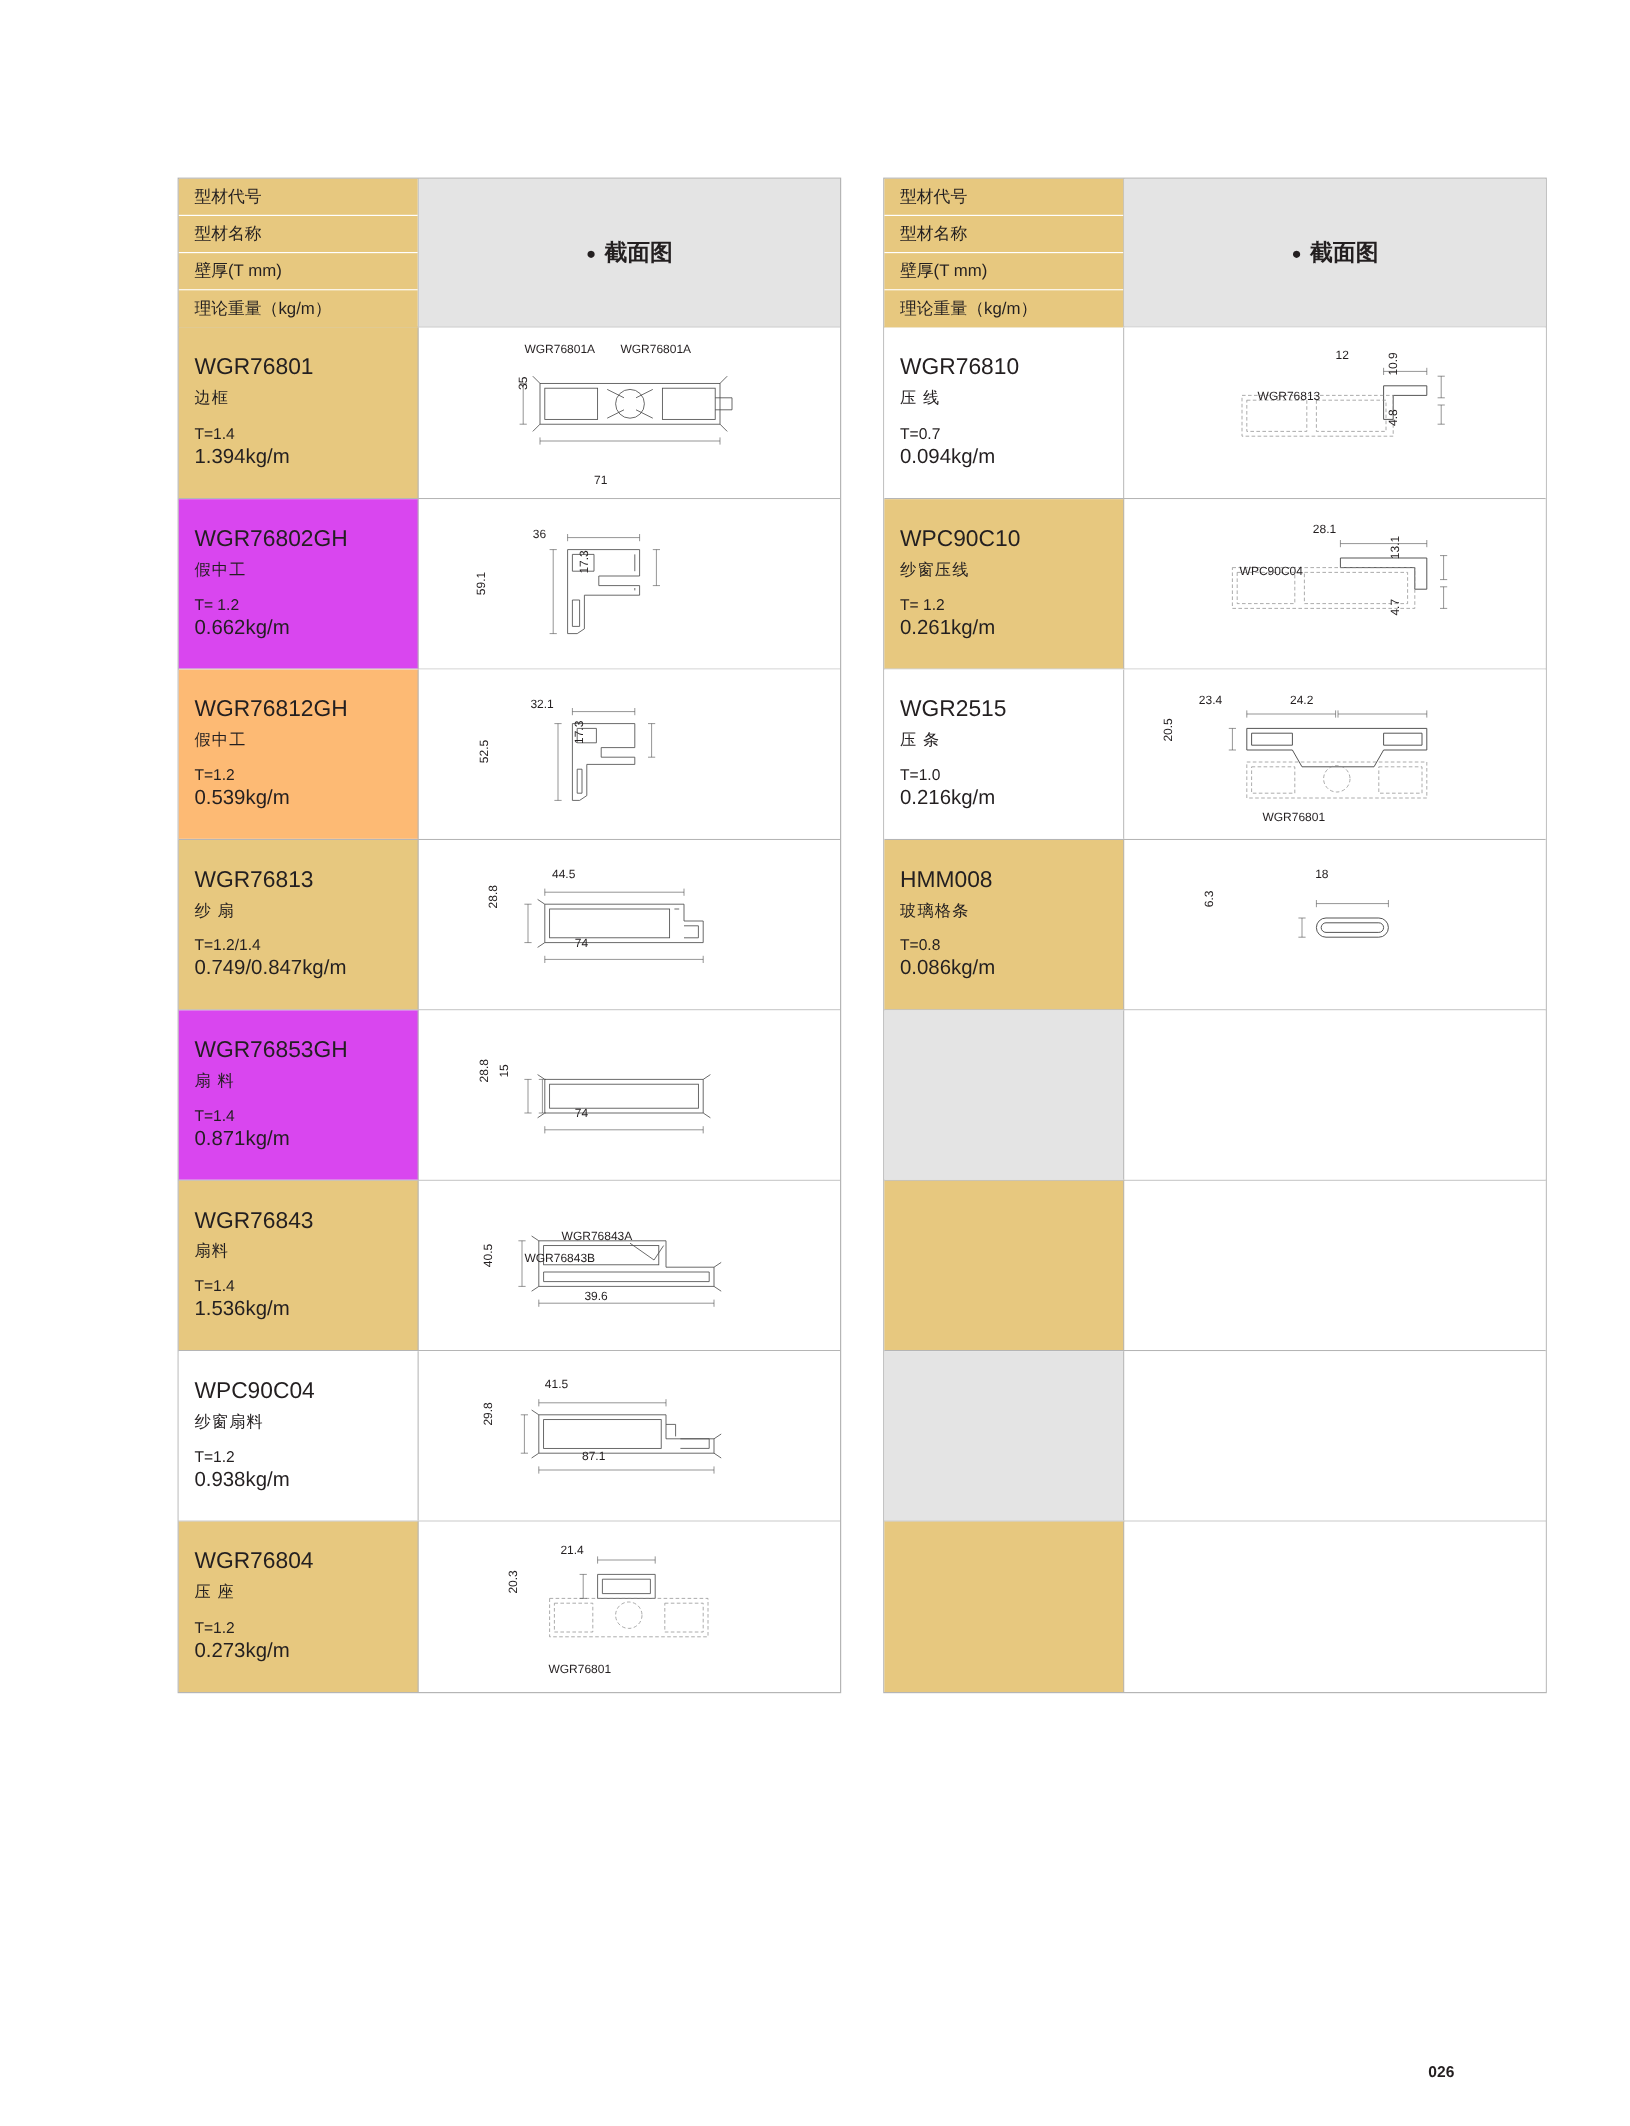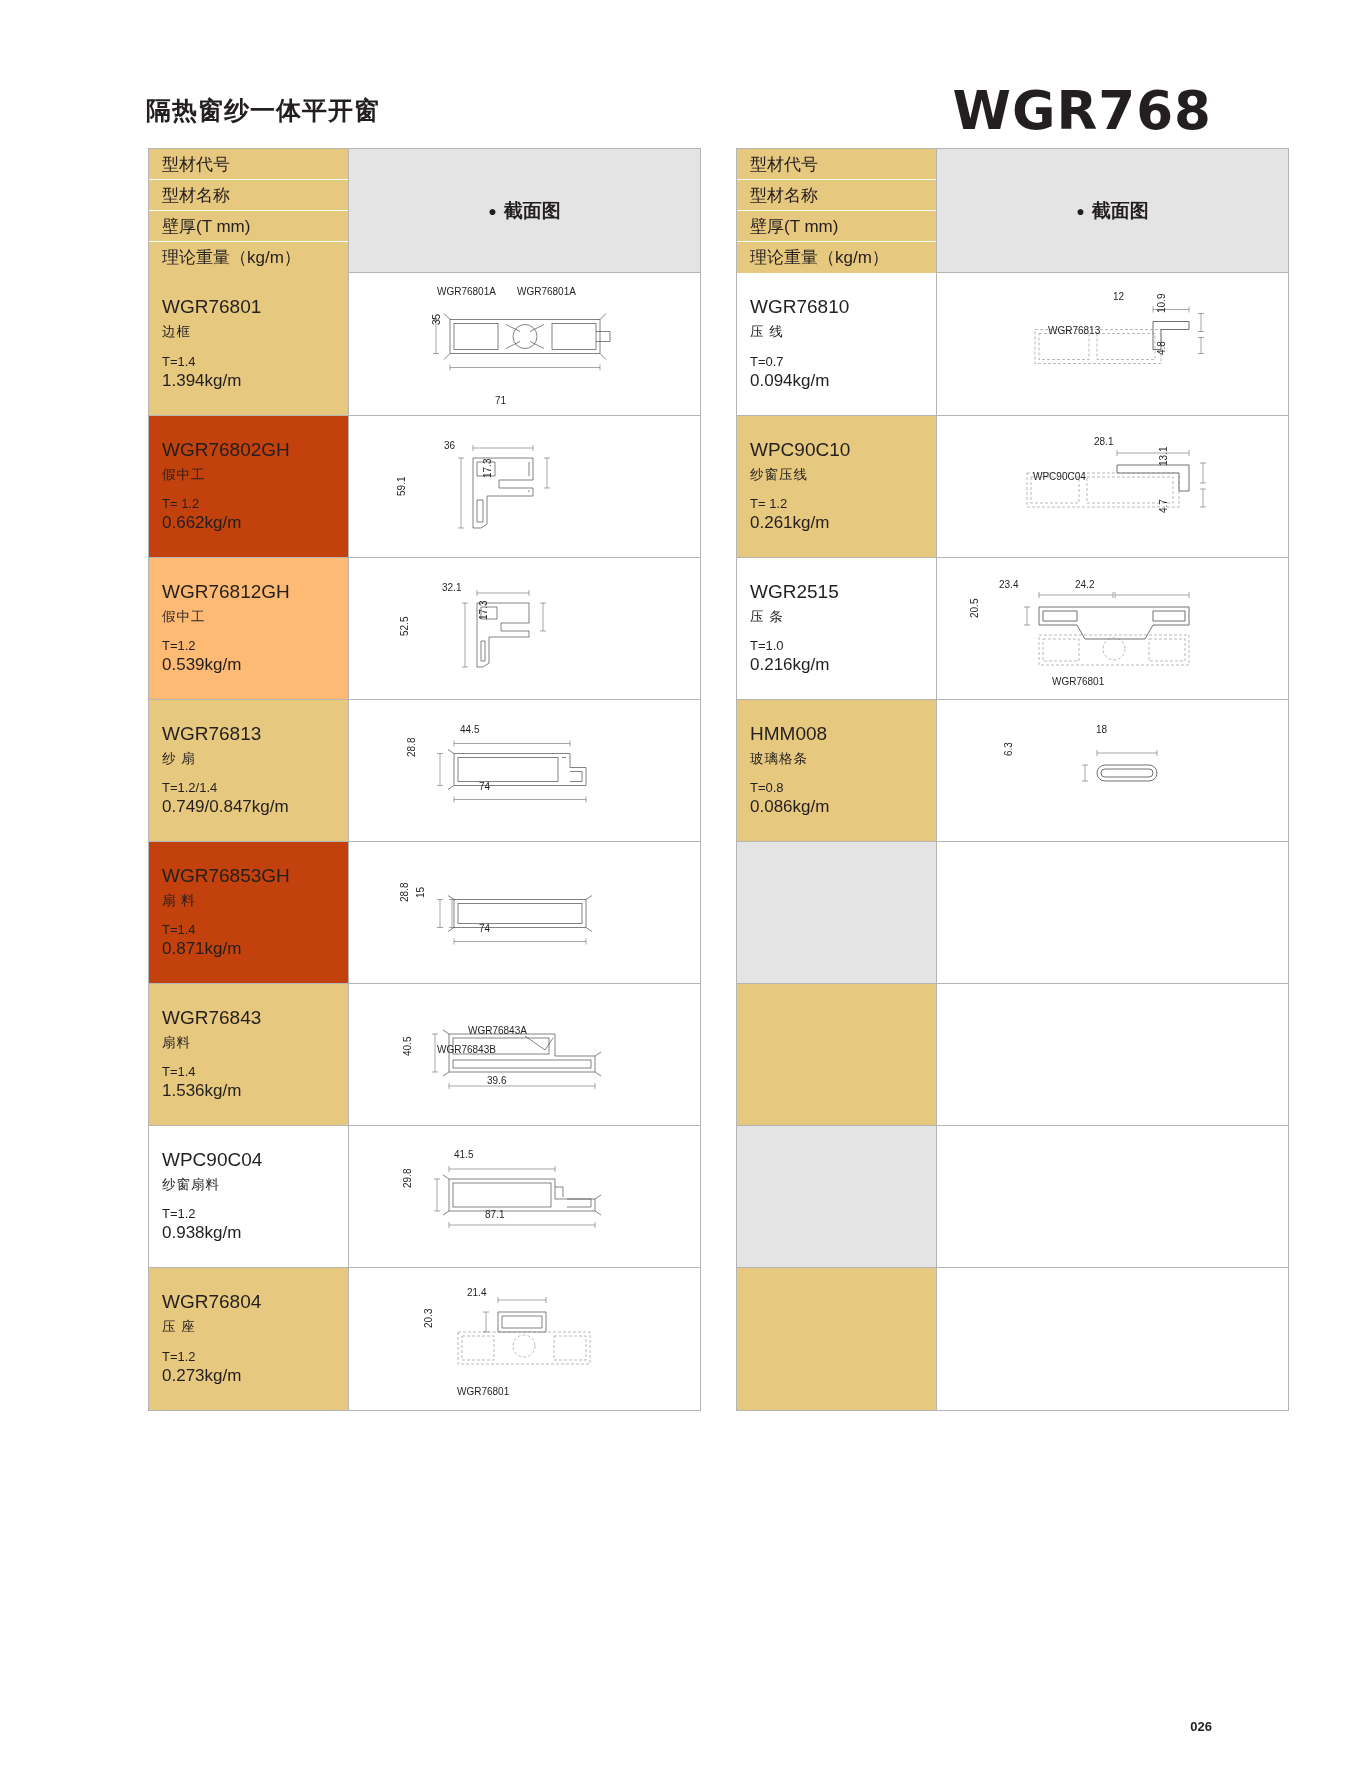--- a/index.html
+++ b/index.html
@@ -24,38 +24,38 @@
   
   .tbl{position:absolute;top:148px;width:553px;border:1px solid #b5b5b5;box-sizing:border-box;}
   .tbl.left{left:148px;}
   .tbl.right{left:736px;}
 
   .hdr{display:flex;height:124px;border-bottom:1px solid #b5b5b5;box-sizing:border-box;}
   .hdr-left{width:200px;box-sizing:border-box;border-right:1px solid #b5b5b5;}
   .hdr-left .hl{
     height:31px;box-sizing:border-box;border-bottom:1px solid #ffffff;
     background:#e7c87f;display:flex;align-items:center;padding-left:13px;
-    font-size:17px;color:#231f20;
+    font-size:14px;color:#231f20;
   }
   .hdr-left .hl:last-child{border-bottom:none;}
   .hdr-right{
     flex:1;background:#e4e4e4;display:flex;align-items:center;justify-content:center;
     font-size:19px;font-weight:bold;color:#231f20;
   }
   .hdr-right .dot{font-size:14px;margin-right:7px;line-height:1;}
 
   .row{display:flex;border-bottom:1px solid #b5b5b5;box-sizing:border-box;}
   .tbl .row:last-child{border-bottom:none;}
   .cell-info{
     width:200px;box-sizing:border-box;border-right:1px solid #b5b5b5;
     padding:22px 0 0 13px;position:relative;
   }
   .cell-draw{flex:1;position:relative;background:#fff;}
   .row.gold .cell-info{background:#e7c87f;}
-  .row.gray .cell-info{background:#c2410c;}
+  .row.gray .cell-info{background:#d946ef;}
   .row.gold .cell-draw{background:#fff;}
   .row.gray .cell-draw{background:#fff;}
   .row.blank.gold .cell-info{background:#e7c87f;}
   .row.blank.gray .cell-info{background:#e4e4e4;}
 
   .p-code{font-size:19px;color:#231f20;line-height:1.25;}
   .p-name{font-size:13.5px;color:#231f20;margin-top:4px;letter-spacing:1px;}
   .p-t{font-size:13px;color:#231f20;position:absolute;left:13px;bottom:46px;}
   .p-w{font-size:17px;color:#231f20;position:absolute;left:13px;bottom:24px;}
 
@@ -69,24 +69,20 @@
 
   .footer-page{
     position:absolute;right:146px;bottom:38px;font-size:13px;font-weight:bold;color:#231f20;
   }
 </style>
 </head>
 <body>
 
 <div class="page">
 
-  <div class="header">
-    <div class="header-title">隔热窗纱一体平开窗</div>
-    <div class="header-code">WGR768</div>
-  </div>
 
   <div class="tbl left">
 
     <div class="hdr">
       <div class="hdr-left">
         <div class="hl">型材代号</div>
         <div class="hl">型材名称</div>
         <div class="hl">壁厚(T mm)</div>
         <div class="hl">理论重量（kg/m）</div>
       </div>

